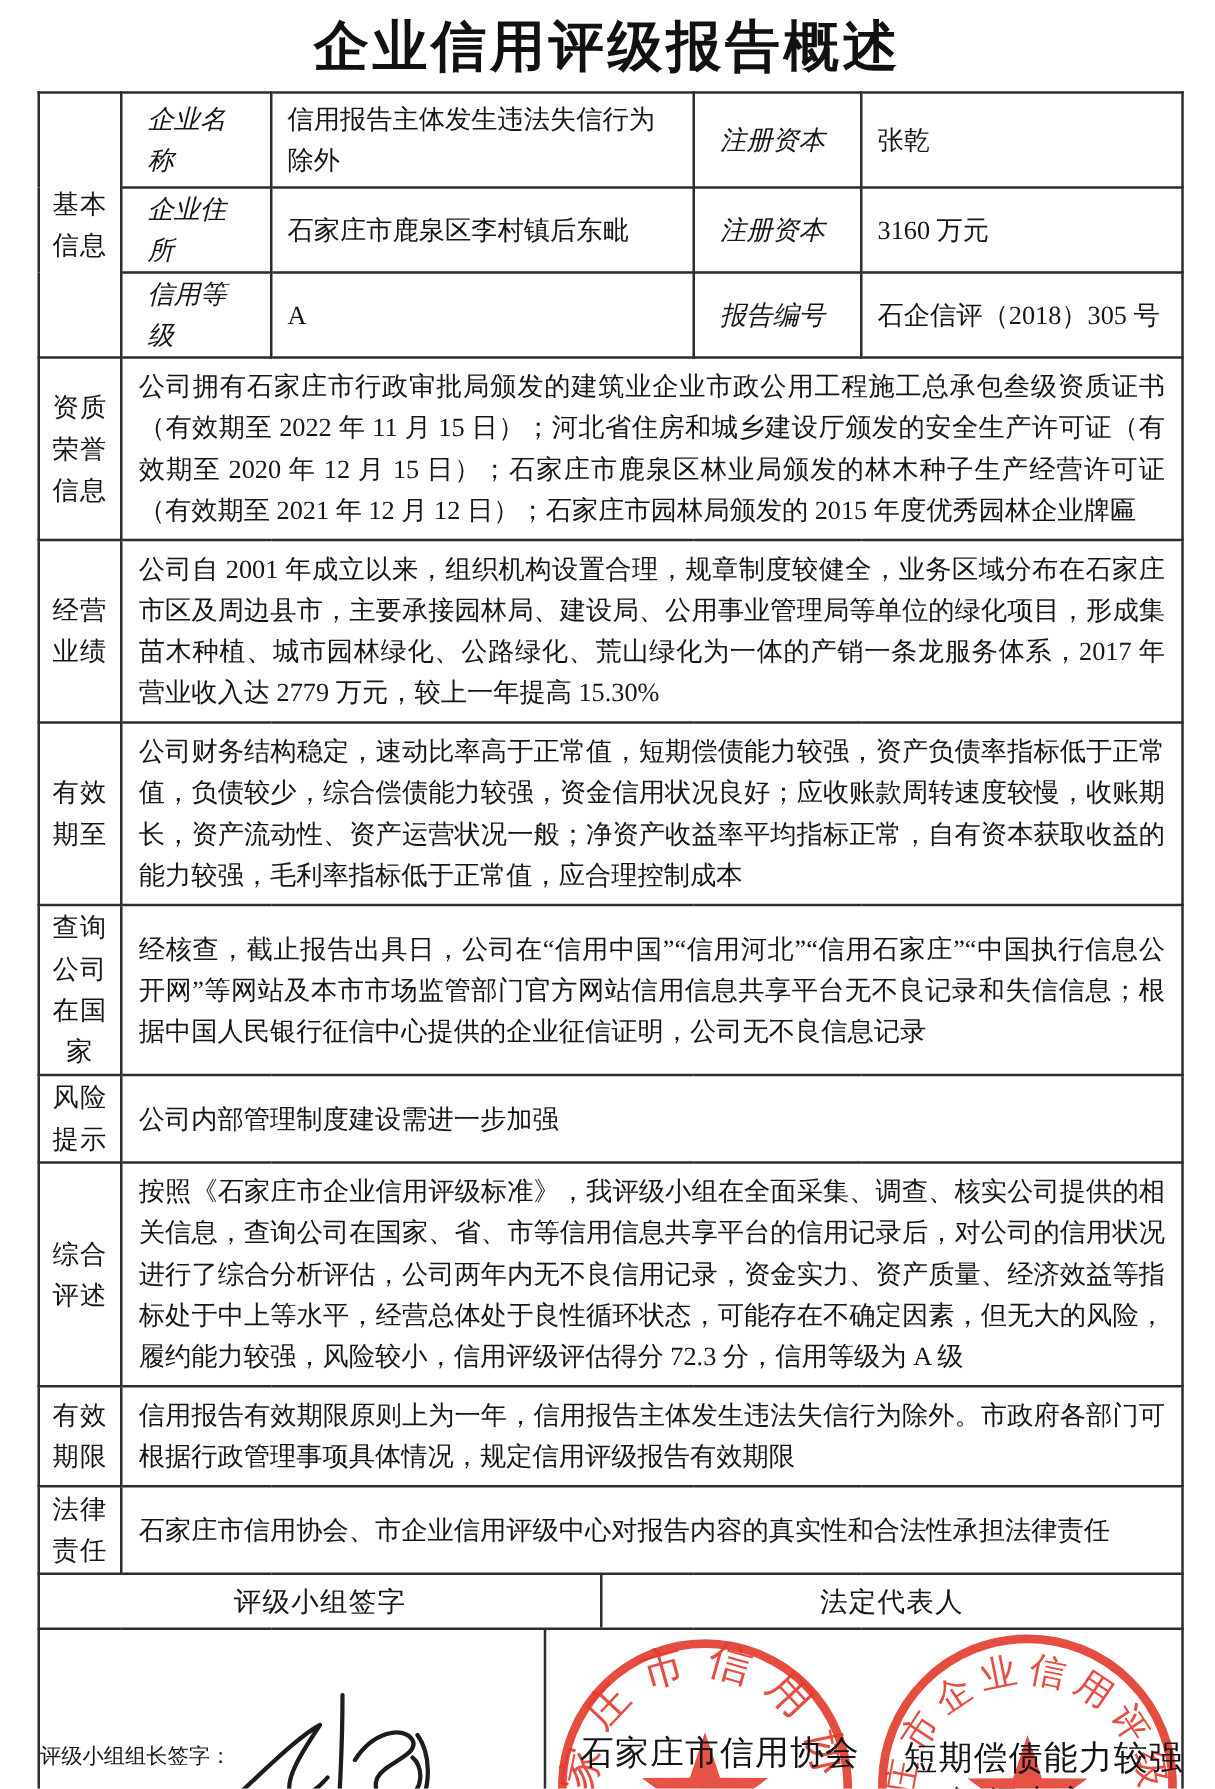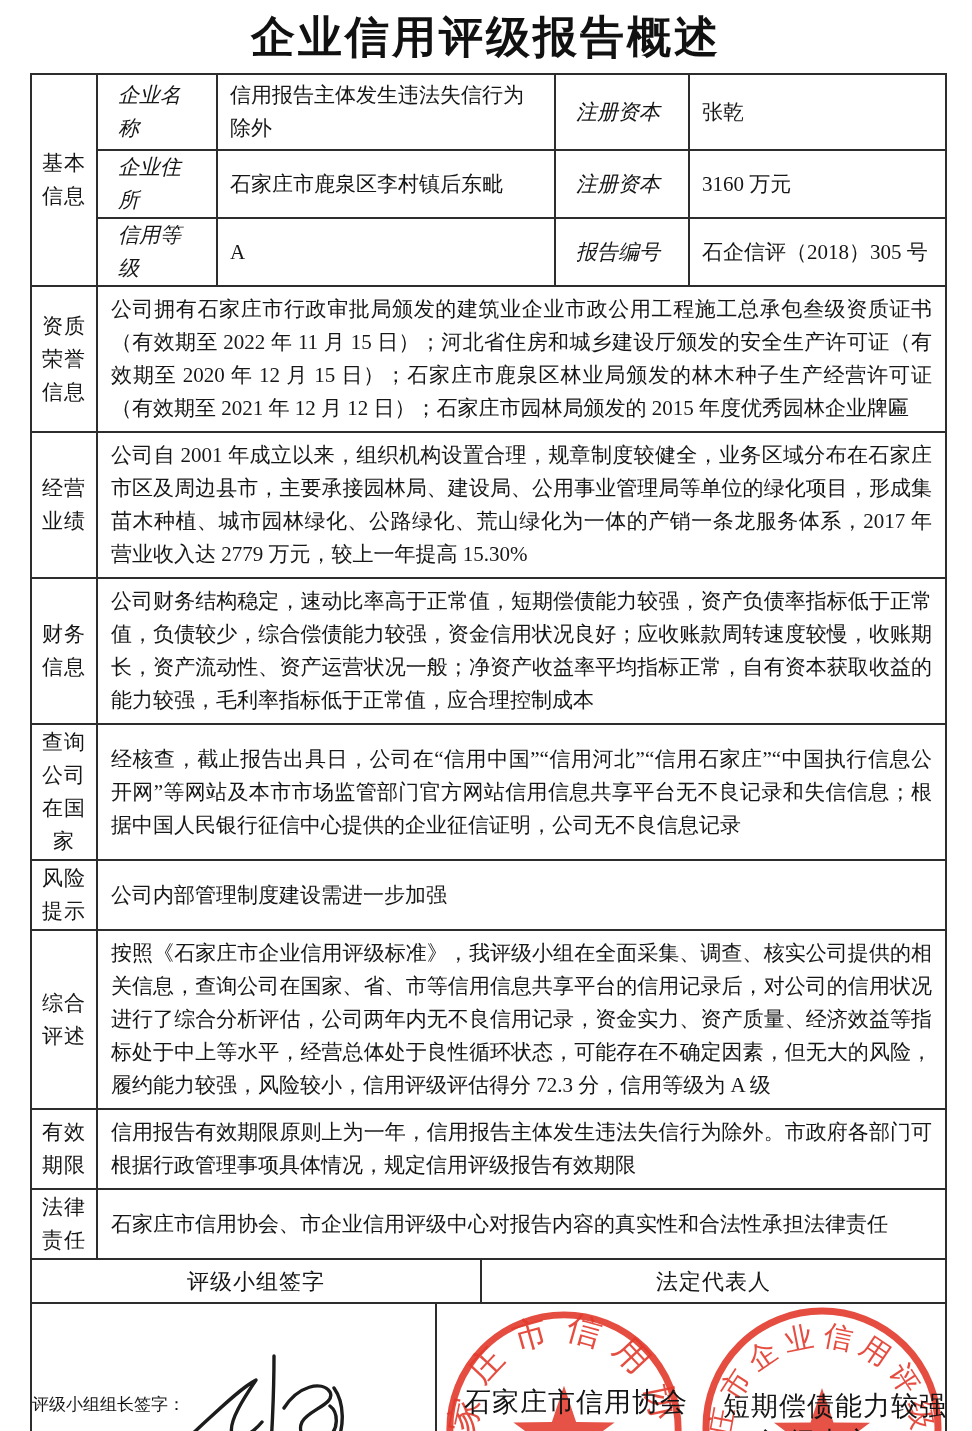--- a/index.html
+++ b/index.html
@@ -90,21 +90,21 @@
 
       <tr style="height:134px">
         <td class="rowlabel">资质荣誉信息</td>
         <td class="content" colspan="4">公司拥有石家庄市行政审批局颁发的建筑业企业市政公用工程施工总承包叁级资质证书（有效期至 2022 年 11 月 15 日）；河北省住房和城乡建设厅颁发的安全生产许可证（有效期至 2020 年 12 月 15 日）；石家庄市鹿泉区林业局颁发的林木种子生产经营许可证（有效期至 2021 年 12 月 12 日）；石家庄市园林局颁发的 2015 年度优秀园林企业牌匾</td>
       </tr>
       <tr style="height:134px">
         <td class="rowlabel">经营业绩</td>
         <td class="content" colspan="4">公司自 2001 年成立以来，组织机构设置合理，规章制度较健全，业务区域分布在石家庄市区及周边县市，主要承接园林局、建设局、公用事业管理局等单位的绿化项目，形成集苗木种植、城市园林绿化、公路绿化、荒山绿化为一体的产销一条龙服务体系，2017 年营业收入达 2779 万元，较上一年提高 15.30%</td>
       </tr>
       <tr style="height:135px">
-        <td class="rowlabel">财务信息</td>
+        <td class="rowlabel">有效期至</td>
         <td class="content" colspan="4">公司财务结构稳定，速动比率高于正常值，短期偿债能力较强，资产负债率指标低于正常值，负债较少，综合偿债能力较强，资金信用状况良好；应收账款周转速度较慢，收账期长，资产流动性、资产运营状况一般；净资产收益率平均指标正常，自有资本获取收益的能力较强，毛利率指标低于正常值，应合理控制成本</td>
       </tr>
       <tr style="height:106px">
         <td class="rowlabel">查询公司在国家</td>
         <td class="content" colspan="4">经核查，截止报告出具日，公司在“信用中国”“信用河北”“信用石家庄”“中国执行信息公开网”等网站及本市市场监管部门官方网站信用信息共享平台无不良记录和失信信息；根据中国人民银行征信中心提供的企业征信证明，公司无不良信息记录</td>
       </tr>
       <tr style="height:66px">
         <td class="rowlabel">风险提示</td>
         <td class="content" colspan="4">公司内部管理制度建设需进一步加强</td>
       </tr>

